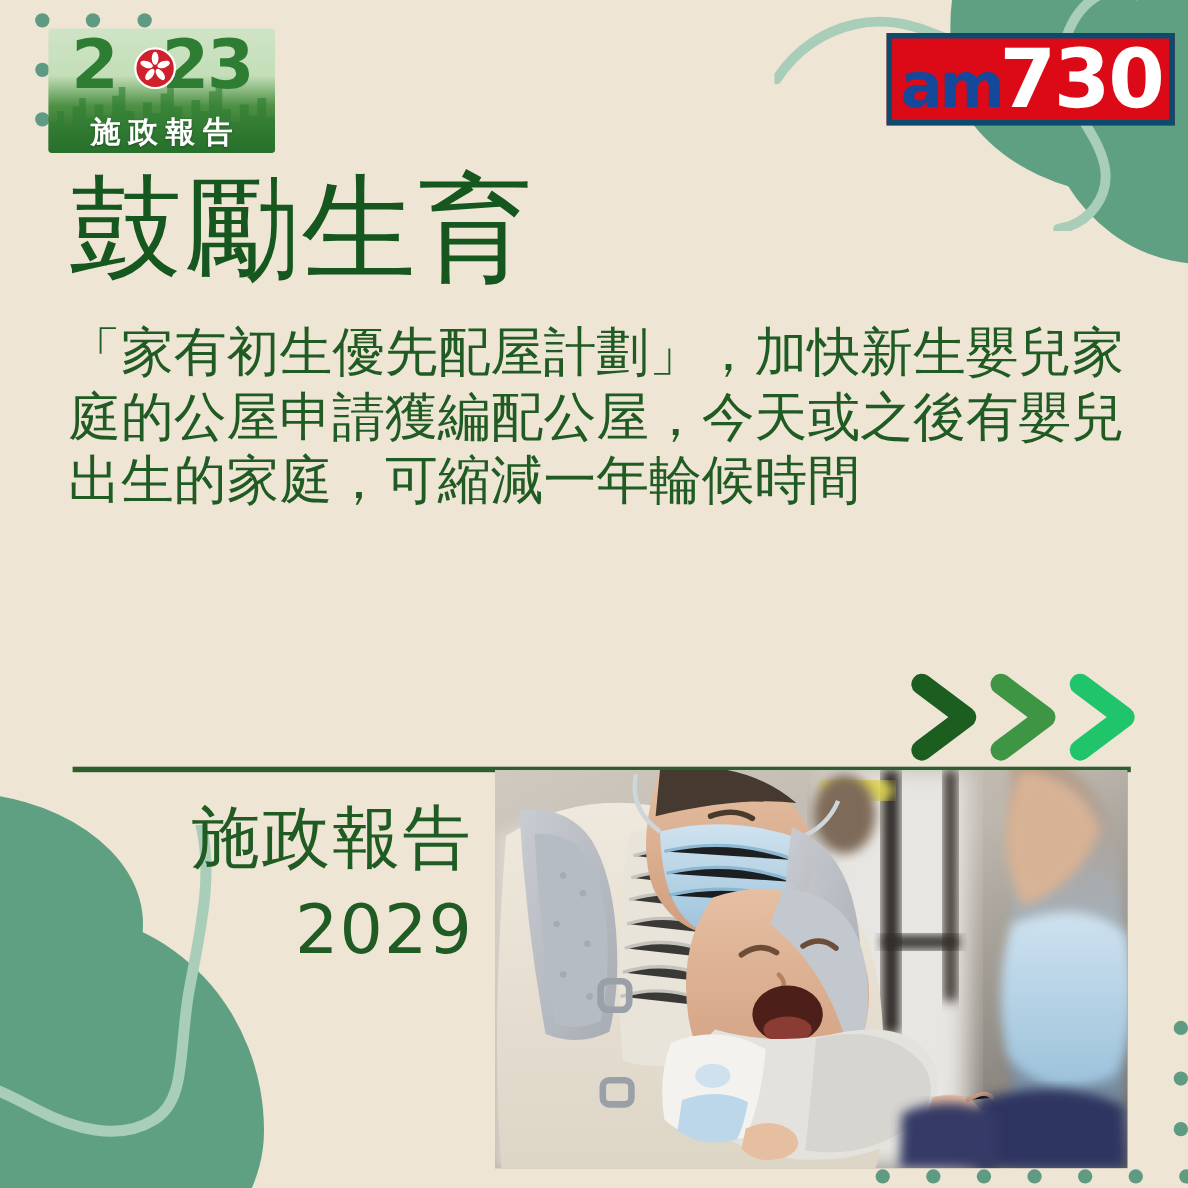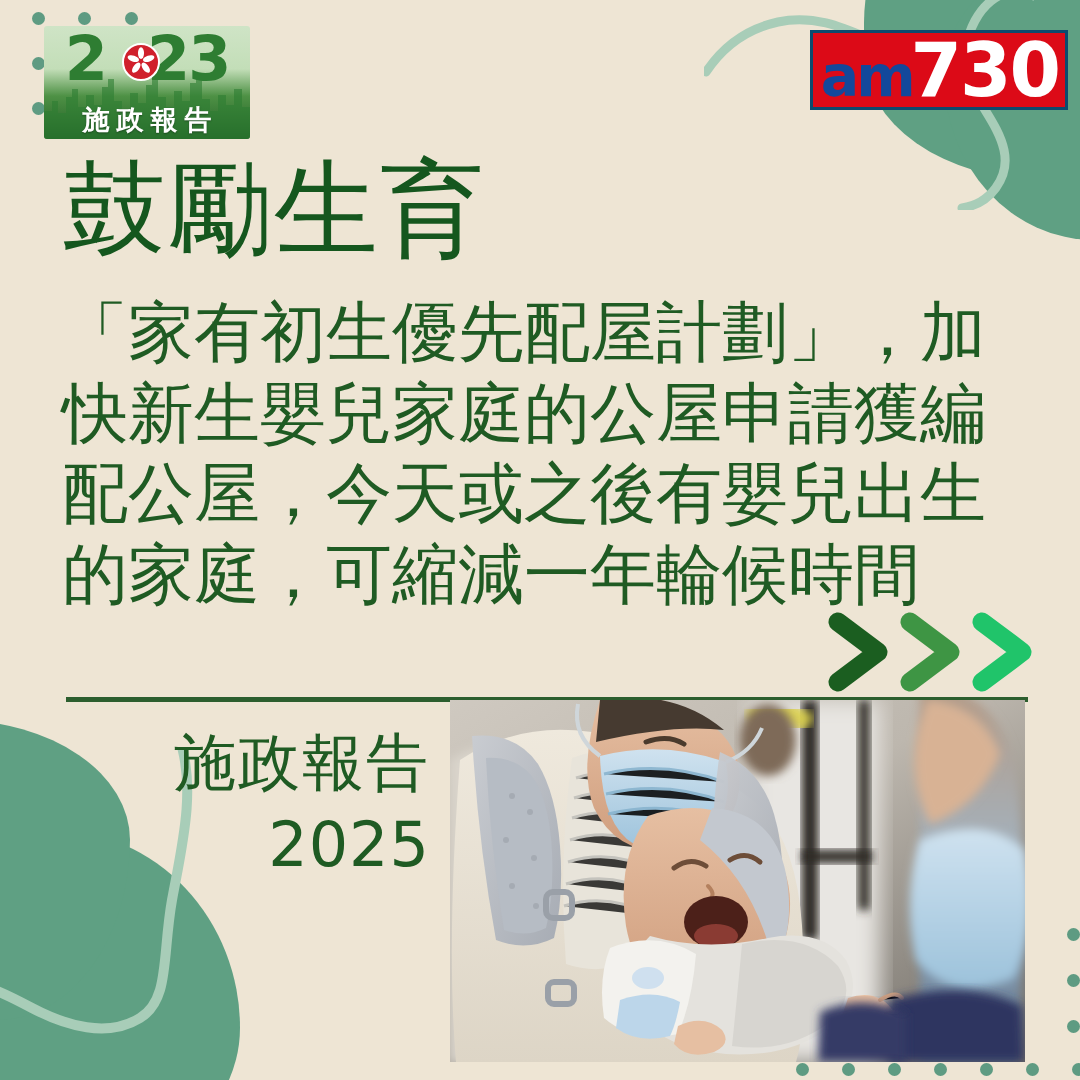--- a/index.html
+++ b/index.html
@@ -103,21 +103,21 @@
   }
 
   
   #brand {
     position: absolute;
     right: 36px; top: 30px;
     background: #DC0A17;
     padding: 2px 6px 2px 8px;
     display: flex;
     align-items: baseline;
-    border: 3px solid #0c4a6e;
+    border: 5px solid #0c4a6e;
   }
   #brand-am {
     font-family: "DejaVu Sans", sans-serif;
     font-weight: 700;
     font-size: 57px;
     line-height: .95;
     color: #13489B;
     letter-spacing: -3px;
   }
   #brand-730 {
@@ -137,21 +137,21 @@
     font-size: 104px;
     font-weight: 400;
     color: #15571E;
     letter-spacing: 2px;
     line-height: 1.05;
   }
   #body-text {
     position: absolute;
     left: 62px; top: 292px;
     width: 968px;
-    font-size: 66px;
+    font-size: 48px;
     line-height: 1.22;
     color: #1F5B23;
     letter-spacing: 0px;
   }
 
   
   #chevrons {
     position: absolute;
     left: 826px; top: 612px;
     display: flex;
@@ -271,21 +271,21 @@
     </svg>
     <svg class="chev" viewBox="0 0 66 80">
       <path d="M12 10 L52 40 L12 70" fill="none" stroke="#20C46A" stroke-width="19" stroke-linecap="round" stroke-linejoin="round"></path>
     </svg>
   </div>
 
   <div id="divider"></div>
 
   <div id="caption">
     <div>施政報告</div>
-    <div class="line-year">2025</div>
+    <div class="line-year">2029</div>
   </div>
 
   <div id="photo">
     <svg viewBox="0 0 575 362" preserveAspectRatio="xMidYMid slice" aria-hidden="true">
       <defs>
         <linearGradient id="bgWall" x1="0" y1="0" x2="1" y2="1">
           <stop offset="0%" stop-color="#cfc9c0"></stop>
           <stop offset="45%" stop-color="#bdb7ae"></stop>
           <stop offset="100%" stop-color="#6e6a64"></stop>
         </linearGradient>

